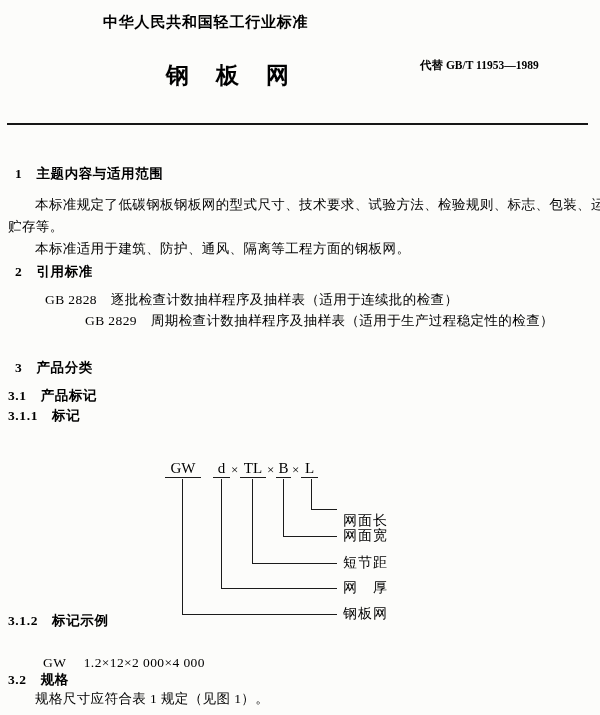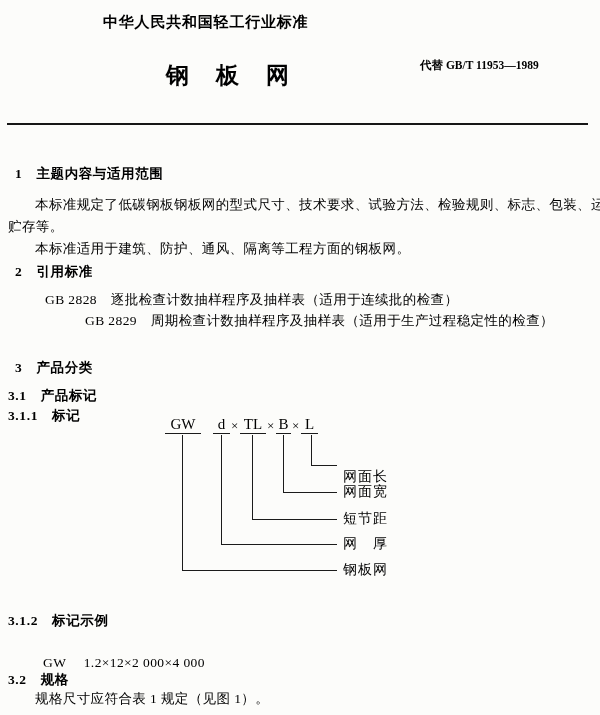--- a/index.html
+++ b/index.html
@@ -43,21 +43,21 @@
   }
   .h-sec {
     font-size: 13.5px;
     font-weight: 700;
     letter-spacing: 0.6px;
   }
   .body-txt {
     font-size: 13.5px;
     letter-spacing: 0.4px;
   }
-  .diagram { position: absolute; left: 0; top: 414px; width: 600px; height: 172px; }
+  .diagram { position: absolute; left: 0; top: 458px; width: 600px; height: 172px; }
   .formula-token {
     position: absolute;
     top: 2px;
     height: 18px;
     font-size: 15px;
     text-align: center;
     border-bottom: 1.5px solid #1b1b1b;
     line-height: 17px;
   }
   .formula-times {

